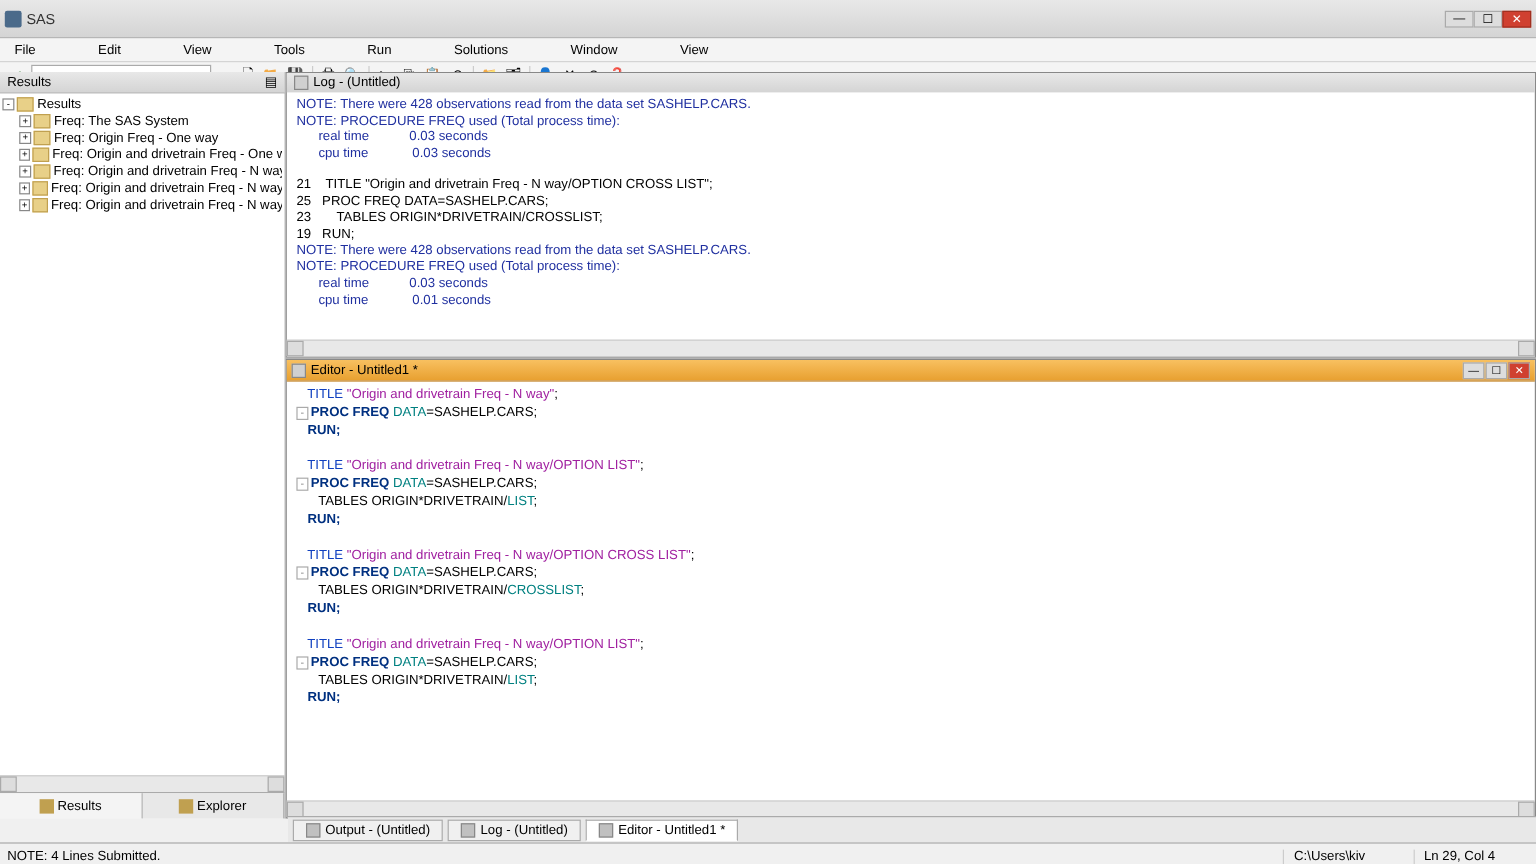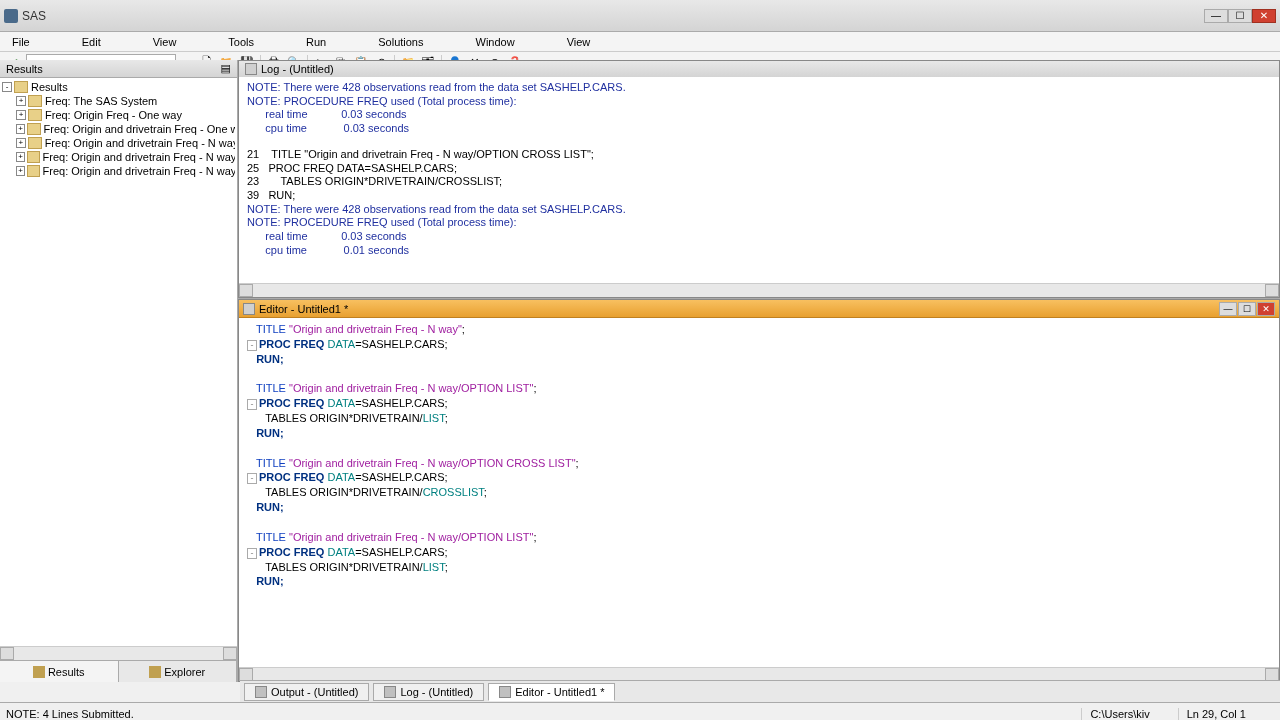--- a/index.html
+++ b/index.html
@@ -62,21 +62,21 @@
 .str-purple { color: #a020a0; }
 .fold { color: #888; display: inline-block; width: 10px; text-align: center; border: 1px solid #aaa; font-size: 9px; line-height: 9px; margin-right: 2px; }
 
 .bottom-tabs { position: absolute; left: 240px; right: 0; bottom: 18px; height: 22px; display: flex; background: #e8e8e8; align-items: center; padding: 0 4px; gap: 4px; border-top: 1px solid #aaa; }
 .btab { padding: 2px 10px; background: #f0f0f0; border: 1px solid #aaa; display: flex; align-items: center; gap: 4px; cursor: pointer; }
 .btab.active { background: white; border-bottom: 1px solid white; }
 .btab-icon { width: 12px; height: 12px; background: #c0c0c0; border: 1px solid #888; }
 
 .statusbar { position: absolute; left: 0; right: 0; bottom: 0; height: 18px; background: #f0f0f0; border-top: 1px solid #aaa; display: flex; align-items: flex-end; padding: 0 6px; }
 .status-left { flex: 1; }
-.status-right { display: flex; gap: 20px; padding-right: 20px; }
+.status-right { display: flex; gap: 32px; padding-right: 20px; }
 .status-seg { border-left: 1px solid #ccc; padding: 0 8px; }
 </style>
 </head>
 <body>
 
 <div class="titlebar">
   <div class="titlebar-icon"></div>
   <div class="titlebar-text">SAS</div>
   <div class="window-controls">
     <div class="wc-btn wc-min">—</div>
@@ -190,21 +190,21 @@
         <span>Log - (Untitled)</span>
       </div>
       <div class="log-content"><span class="log-note">NOTE: </span><span class="log-note">There were 428 observations read from the data set SASHELP.CARS.</span>
 <span class="log-note">NOTE: </span><span class="log-note">PROCEDURE FREQ used (Total process time):</span>
 <span class="log-note">      real time           0.03 seconds</span>
 <span class="log-note">      cpu time            0.03 seconds</span>
 
 <span>21</span><span>    TITLE "Origin and drivetrain Freq - N way/OPTION CROSS LIST";</span>
 <span>25</span><span>   PROC FREQ DATA=SASHELP.CARS;</span>
 <span>23</span><span>       TABLES ORIGIN*DRIVETRAIN/CROSSLIST;</span>
-<span>39</span><span>   RUN;</span>
+<span>19</span><span>   RUN;</span>
 <span class="log-note">NOTE: </span><span class="log-note">There were 428 observations read from the data set SASHELP.CARS.</span>
 <span class="log-note">NOTE: </span><span class="log-note">PROCEDURE FREQ used (Total process time):</span>
 <span class="log-note">      real time           0.03 seconds</span>
 <span class="log-note">      cpu time            0.01 seconds</span>
 </div>
       <div class="panel-hscroll">
         <div class="scroll-arrow"></div>
         <div class="scroll-track"></div>
         <div class="scroll-arrow"></div>
       </div>
@@ -262,15 +262,15 @@
   <div class="btab active">
     <span class="btab-icon"></span>
     <span>Editor - Untitled1 *</span>
   </div>
 </div>
 
 <div class="statusbar">
   <div class="status-left">NOTE: 4 Lines Submitted.</div>
   <div class="status-right">
     <span class="status-seg">C:\Users\kiv</span>
-    <span class="status-seg">Ln 29, Col 1</span>
+    <span class="status-seg">Ln 29, Col 4</span>
   </div>
 </div>
 
 </body></html>

